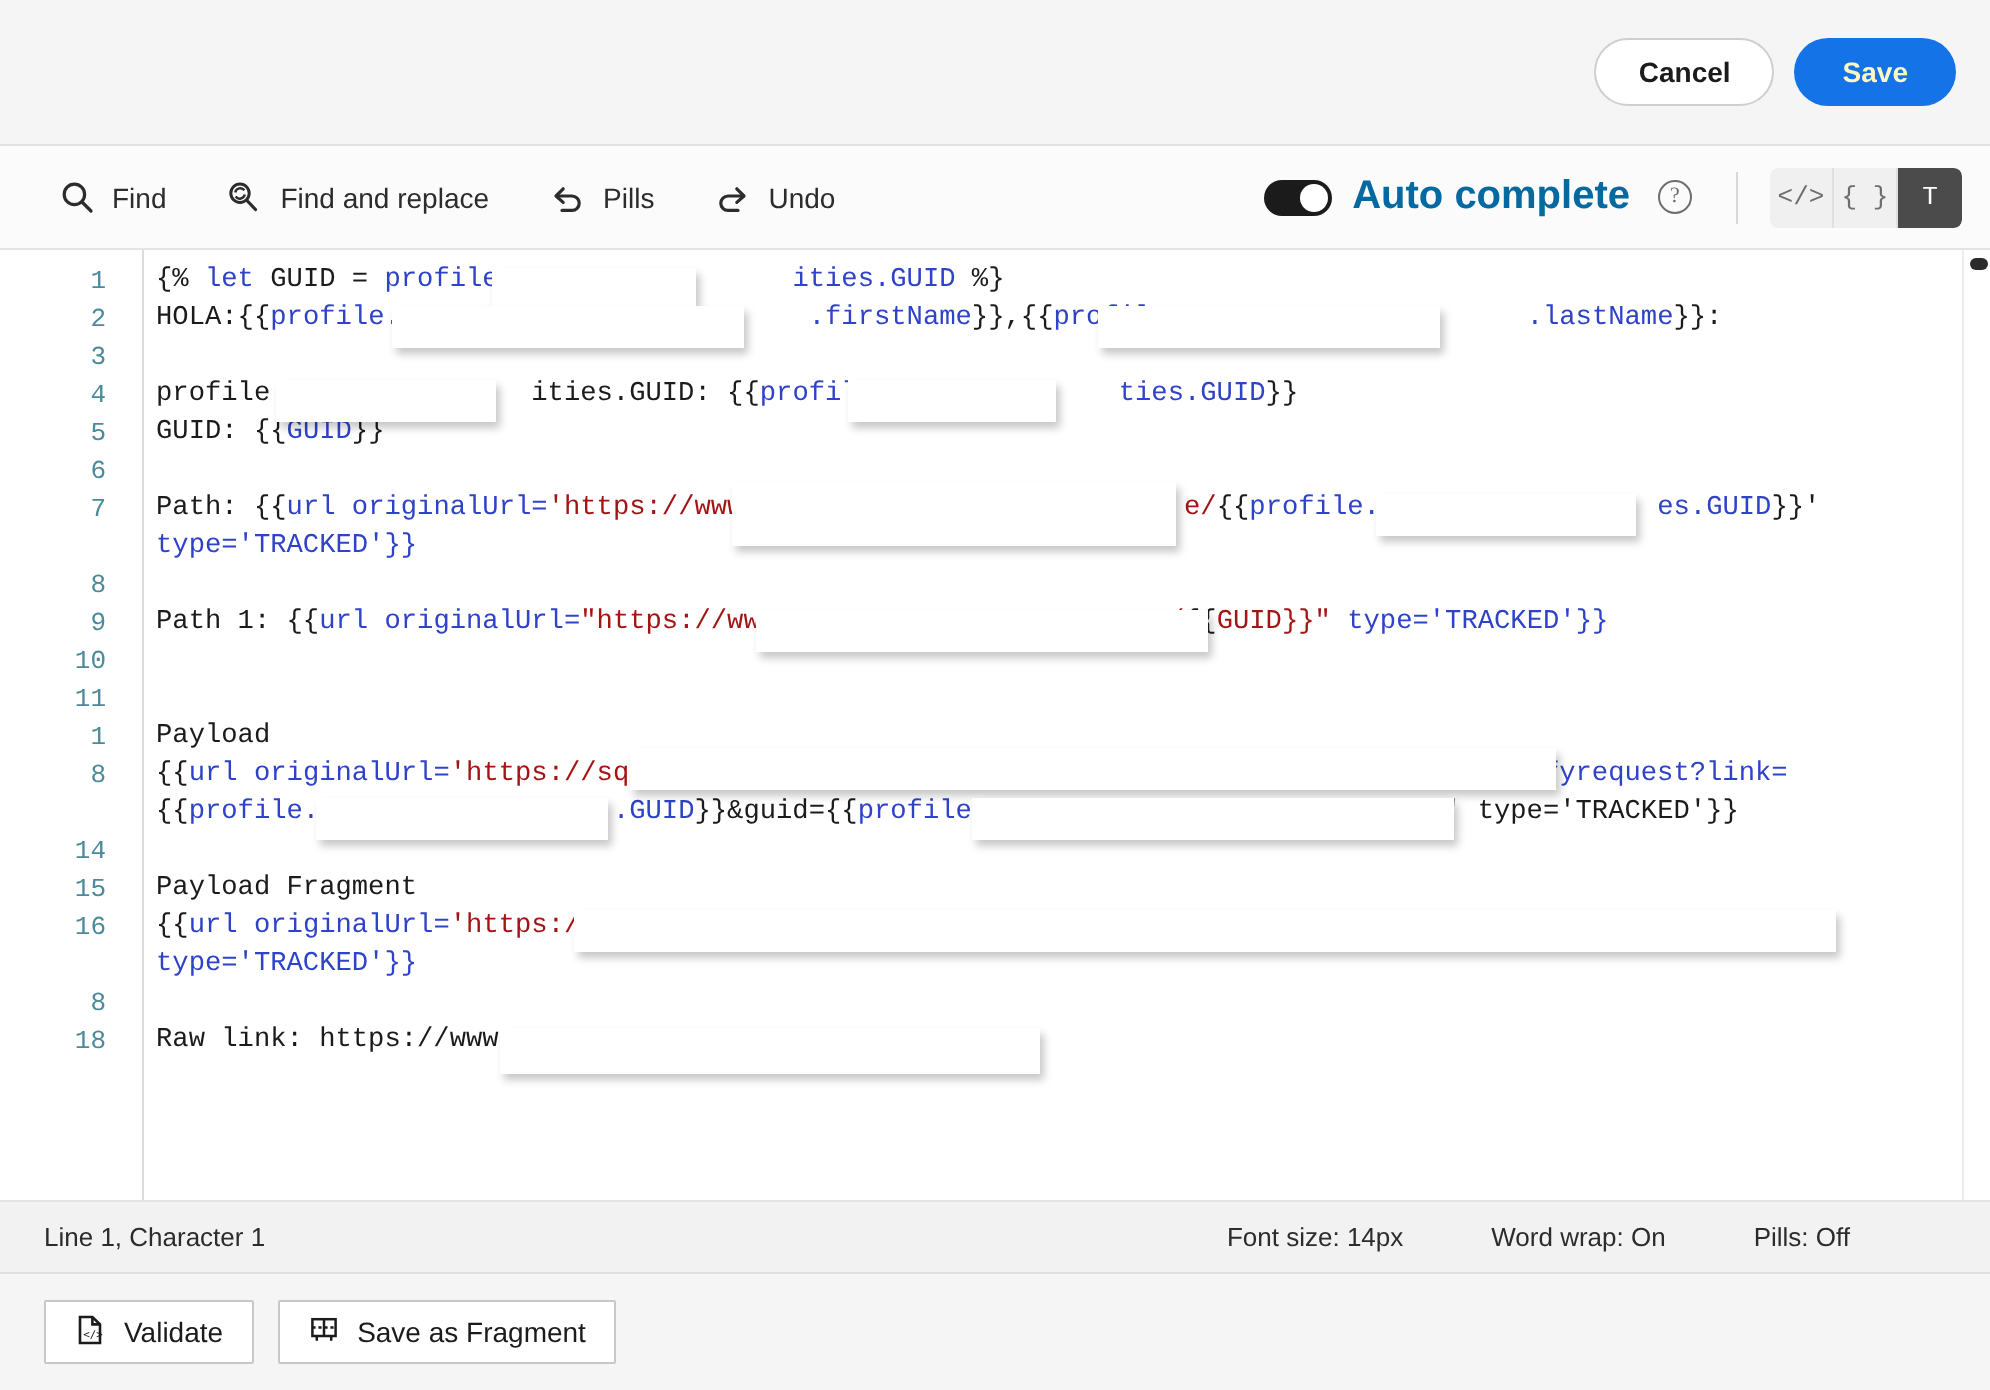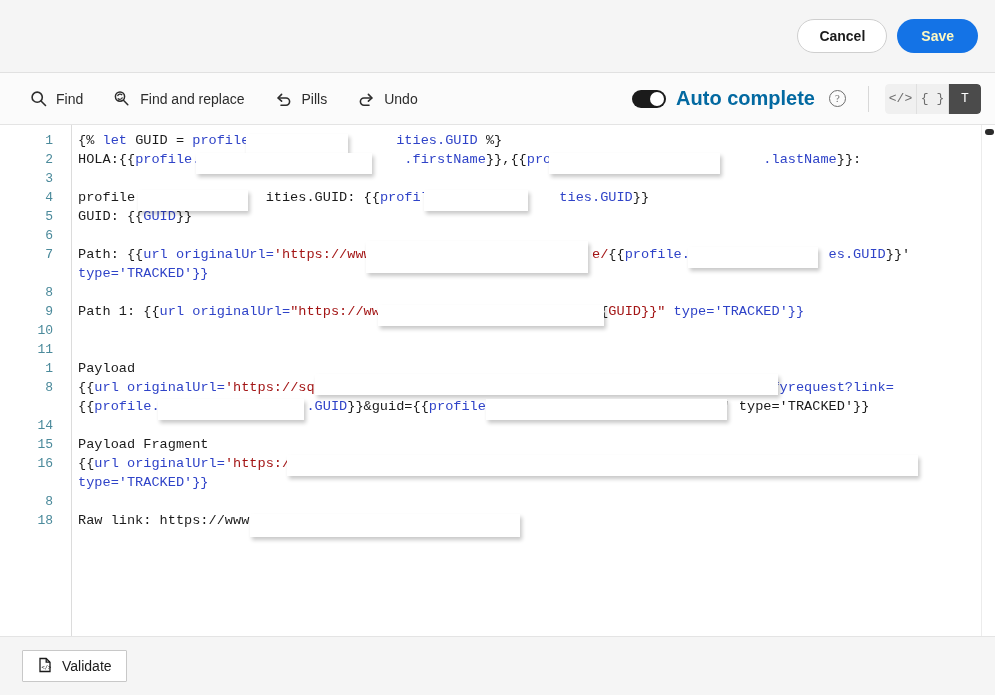--- a/index.html
+++ b/index.html
@@ -343,27 +343,47 @@
         <div class="redact" style="left: 688px; top: 122px; width: 130px; height: 21px;"></div>
         <div class="redact" style="left: 378px; top: 180px; width: 226px; height: 21px;"></div>
         <div class="redact" style="left: 315px; top: 249px; width: 463px; height: 21px;"></div>
         <div class="redact" style="left: 158px; top: 274px; width: 146px; height: 21px;"></div>
         <div class="redact" style="left: 486px; top: 274px; width: 241px; height: 21px;"></div>
         <div class="redact" style="left: 287px; top: 330px; width: 631px; height: 21px;"></div>
         <div class="redact" style="left: 250px; top: 389px; width: 270px; height: 23px;"></div>
       </div>
   </div>
 
+  <div class="statusbar">
+    <span>Line 1, Character 1</span>
+    <span class="right">
+      <span>Font size: 14px</span>
+      <span>Word wrap: On</span>
+      <span>Pills: Off</span>
+    </span>
+  </div>
 
   <div class="bottombar">
     <div class="bbtn">
       <span>
         <svg width="16" height="16" viewBox="0 0 16 16" fill="none" stroke="#1b1b1b" stroke-width="1.3">
           <path d="M3 1.5 h6.2 L13 5.2 V14.5 H3 Z" fill="none"></path>
           <path d="M9.2 1.5 V5.2 H13" fill="none"></path>
           <text x="4.6" y="12.2" font-size="5.4" fill="#1b1b1b" stroke="none" font-family="monospace">&lt;/&gt;</text>
         </svg>
       </span>
       <span>Validate</span>
     </div>
+    <div class="bbtn">
+      <span>
+        <svg width="16" height="16" viewBox="0 0 16 16" fill="none" stroke="#1b1b1b" stroke-width="1.25">
+          <rect x="2.2" y="2.6" width="11.6" height="8.4"></rect>
+          <line x1="8" y1="2.6" x2="8" y2="11"></line>
+          <line x1="2.2" y1="6.8" x2="13.8" y2="6.8" stroke-dasharray="1.6 1.4"></line>
+          <line x1="4.4" y1="11" x2="4.4" y2="13.4"></line>
+          <line x1="11.6" y1="11" x2="11.6" y2="13.4"></line>
+        </svg>
+      </span>
+      <span>Save as Fragment</span>
+    </div>
   </div>
 
 </div>
 
 </body></html>

